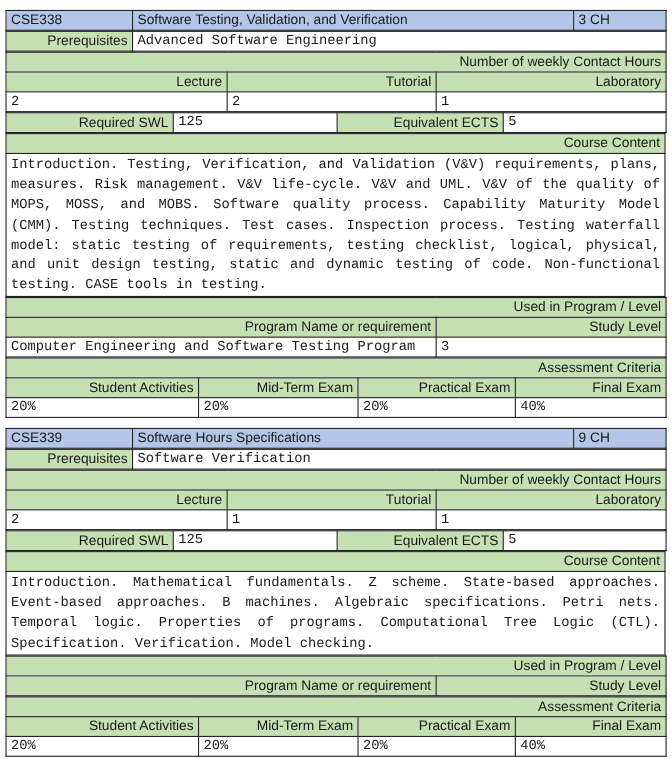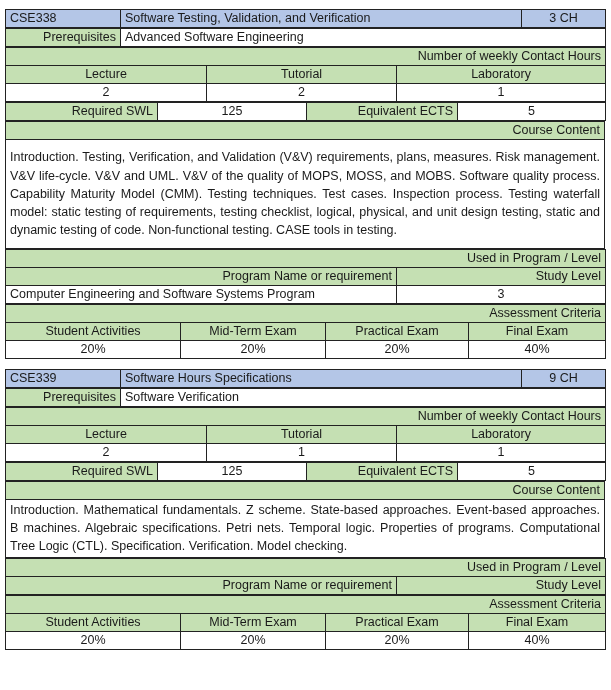--- a/index.html
+++ b/index.html
@@ -3,22 +3,22 @@
 <meta charset="utf-8">
 <style>
   html, body { margin: 0; padding: 0; background: #ffffff; }
   body { width: 611px; height: 690px; position: relative; overflow: hidden;
          font-family: "Liberation Sans", "DejaVu Sans", sans-serif; font-size: 12.5px; color: #1a1a1a; }
   .course { position: absolute; left: 5px; width: 600px; }
   table { border-collapse: collapse; width: 600px; table-layout: fixed; }
   td { border: 1px solid #222; padding: 0 4px; height: 17px; line-height: 17px; white-space: nowrap; overflow: hidden; vertical-align: middle; }
   .blue { background: #b4c6e7; }
   .green { background: #c5e0b3; text-align: right; }
-  .white { background: #ffffff; }
-  .c { text-align: center; }
+  .white { background: #ffffff; font-family: Liberation Mono, monospace; }
+  .c { }
   .content { white-space: normal; text-align: justify; line-height: 18.2px; padding: 1px 4px; height: auto; }
 </style>
 </head>
 <body>
 
 <div class="course" style="top:9px;">
   <table>
     <colgroup>
         <col style="width:115px">
         <col style="width:401px">
@@ -99,21 +99,21 @@
       </colgroup>
     <tbody>
         <tr>
           <td class="green" colspan="2">Used in Program / Level</td>
         </tr>
     <tr>
       <td class="green">Program Name or requirement</td>
       <td class="green">Study Level</td>
     </tr>
     <tr>
-      <td class="white">Computer Engineering and Software Systems Program</td>
+      <td class="white">Computer Engineering and Software Testing Program</td>
       <td class="white c">3</td>
     </tr>
   </tbody>
     </table>
   <table>
     <colgroup>
         <col style="width:175px">
         <col style="width:145px">
         <col style="width:143px">
         <col style="width:137px">
@@ -131,21 +131,21 @@
     <tr>
       <td class="white c">20%</td>
       <td class="white c">20%</td>
       <td class="white c">20%</td>
       <td class="white c">40%</td>
     </tr>
   </tbody>
     </table>
 </div>
 
-<div class="course" style="top:369px;">
+<div class="course" style="top:389px;">
   <table>
     <colgroup>
         <col style="width:115px">
         <col style="width:401px">
         <col style="width:84px">
       </colgroup>
     <tbody>
         <tr>
       <td class="blue">CSE339</td>
       <td class="blue">Software Hours Specifications</td>

